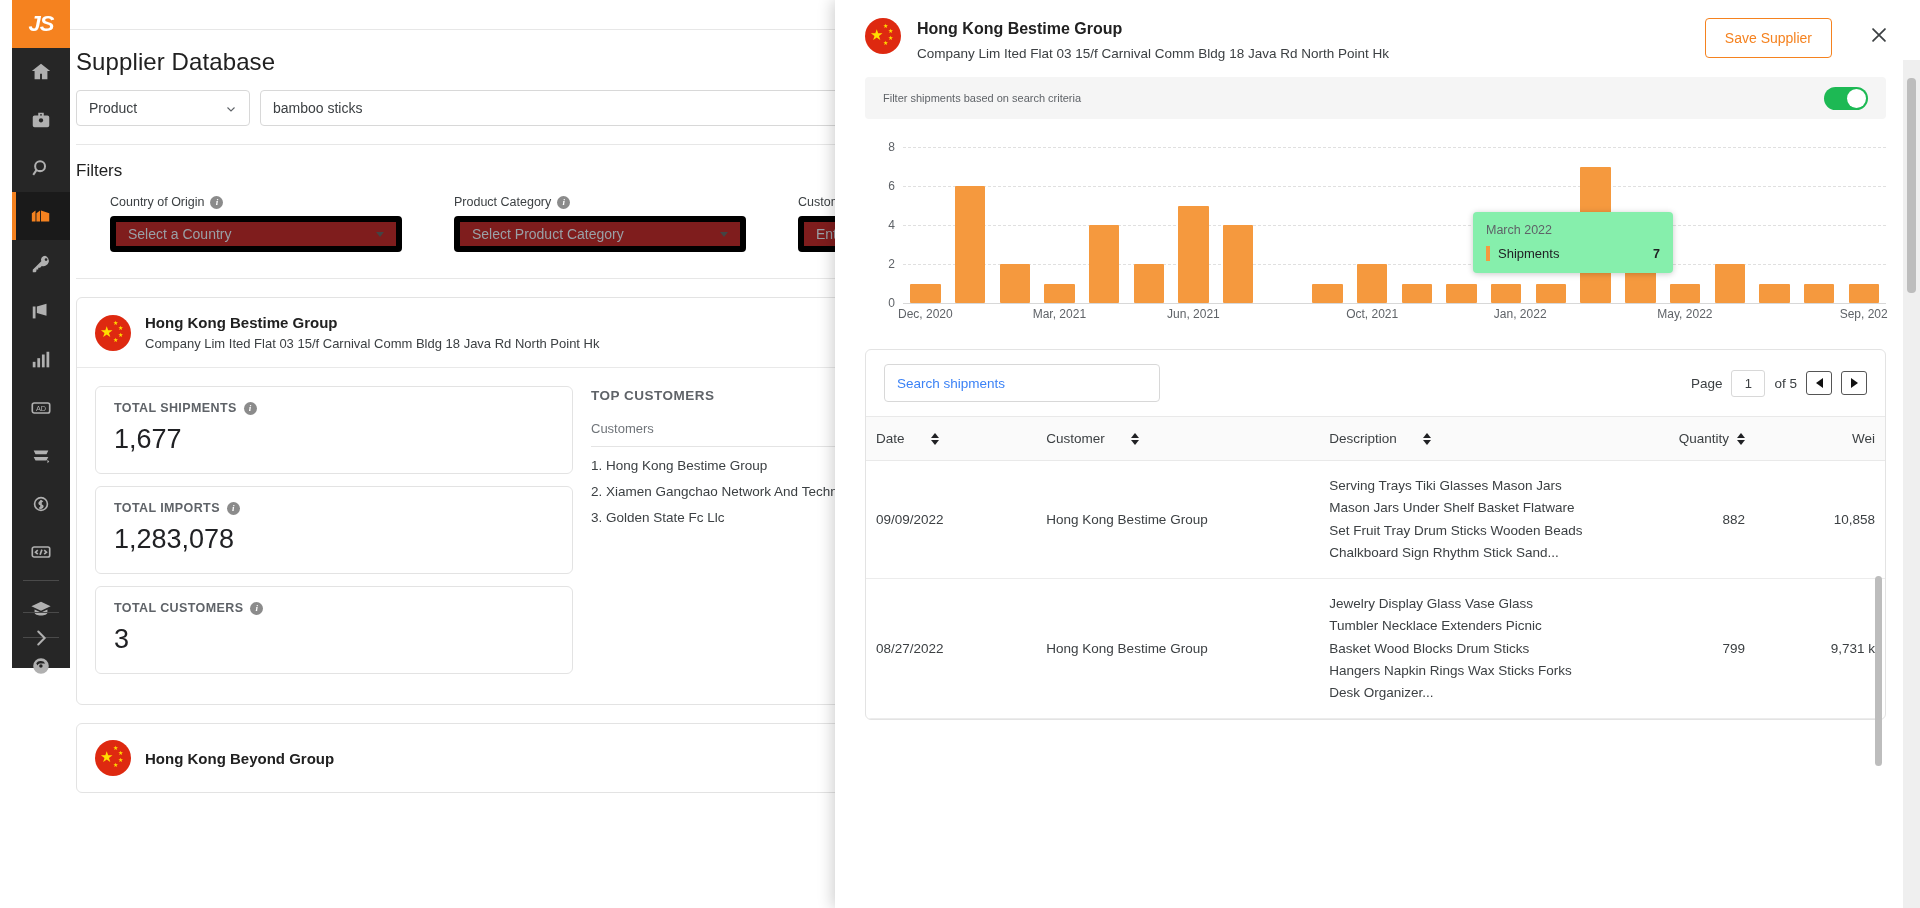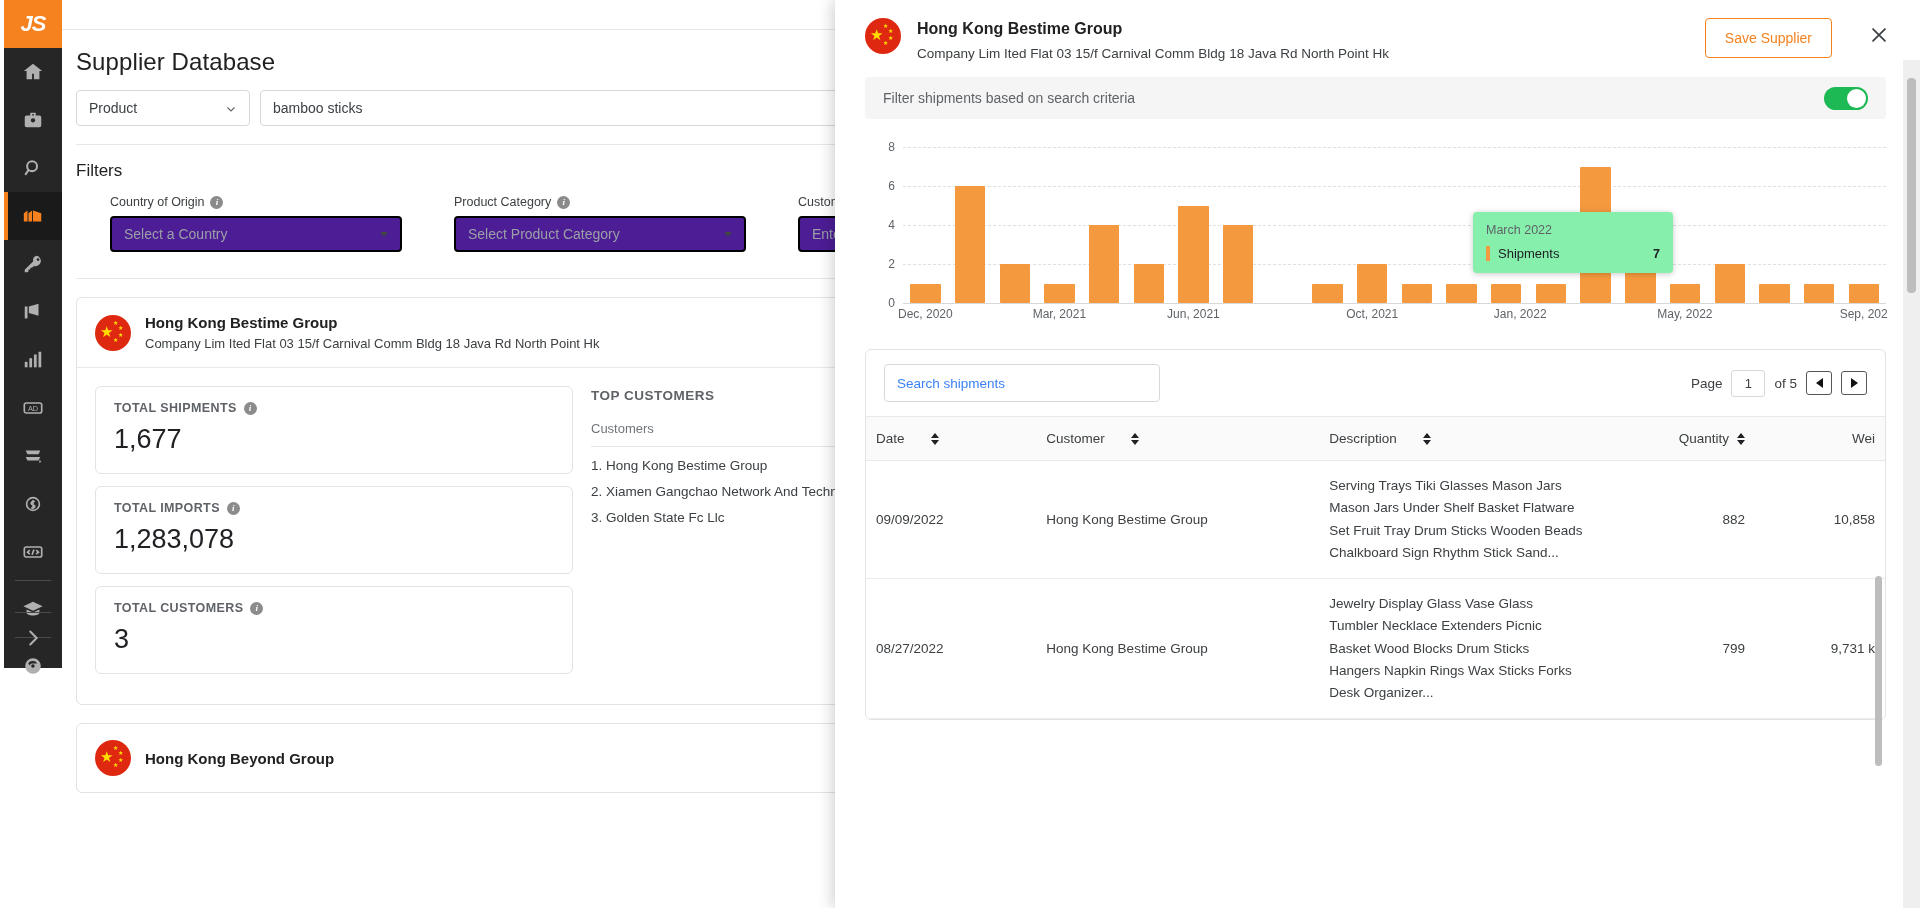--- a/index.html
+++ b/index.html
@@ -7,21 +7,21 @@
     width: 1920px; height: 908px;
     overflow: hidden;
     font-family: "Liberation Sans", sans-serif;
     background: #ffffff;
     color: #3c4043;
   }
   .app { position: relative; width: 1920px; height: 908px; }
 
   
   .rail {
-    position: absolute; left: 4px; top: 0; width: 58px; height: 668px;
+    position: absolute; left: 12px; top: 0; width: 58px; height: 668px;
     background: #262626; z-index: 5;
   }
   .rail-logo {
     width: 58px; height: 48px; background: #F5821F;
     display: flex; align-items: center; justify-content: center;
     font-weight: bold; font-size: 22px; color: #ffffff;
     font-style: italic; letter-spacing: -1px;
   }
   .rail-item {
     position: relative;
@@ -83,23 +83,23 @@
     font-size: 12.5px; color: #3c4043; display: flex; align-items: center;
     gap: 6px; padding-bottom: 7px;
   }
   .info-dot {
     width: 13px; height: 13px; border-radius: 50%; background: #8b8b8b;
     color: #fff; font-size: 9px; font-weight: bold;
     display: inline-flex; align-items: center; justify-content: center;
     font-style: italic; font-family: "Liberation Serif", serif;
   }
   .filter-field {
-    height: 36px; border: 2px solid #000000; border-radius: 4px;
+    height: 36px; border: 6px solid #000000; border-radius: 4px;
     display: flex; align-items: center; justify-content: space-between;
-    padding: 0 12px; font-size: 14px; color: #9aa0a6; background: #4c1d95;
+    padding: 0 12px; font-size: 14px; color: #9aa0a6; background: #7f1d1d;
   }
   .caret-sm {
     width: 0; height: 0; border-left: 4px solid transparent;
     border-right: 4px solid transparent; border-top: 5px solid #444;
   }
 
   .strip { height: 1px; background: #e7e7e7; margin: 0 0 0 0; }
 
   
   .sup-card {
@@ -167,21 +167,21 @@
   }
 
   .drawer-scroll {
     flex: 1; overflow: hidden; position: relative; padding: 0 34px 0 30px;
   }
   .toggle-bar {
     background: #f5f5f5; border-radius: 4px; height: 42px;
     display: flex; align-items: center; justify-content: space-between;
     padding: 0 18px; margin-top: 2px;
   }
-  .toggle-label { font-size: 14px; color: #5f6368; }
+  .toggle-label { font-size: 11px; color: #5f6368; }
   .toggle {
     width: 44px; height: 23px; border-radius: 12px; background: #1DB954;
     position: relative;
   }
   .toggle .knob {
     position: absolute; right: 2px; top: 2px; width: 19px; height: 19px;
     background: #fff; border-radius: 50%;
   }
 
   .sec-title {

